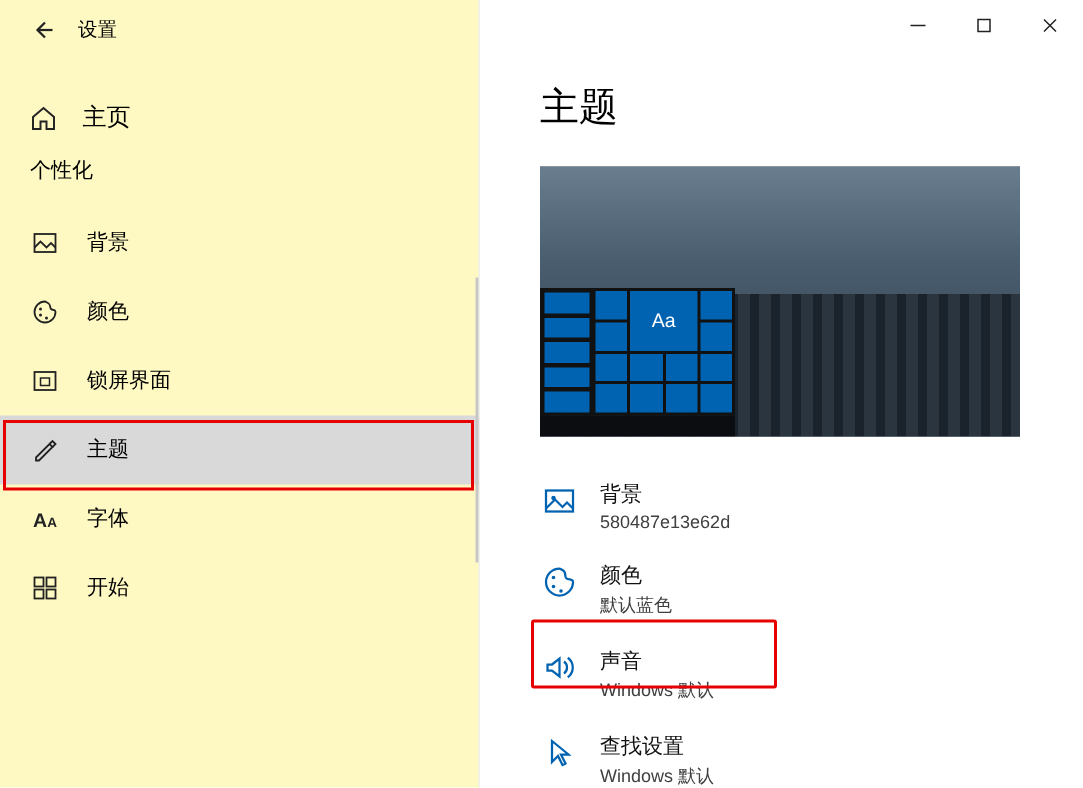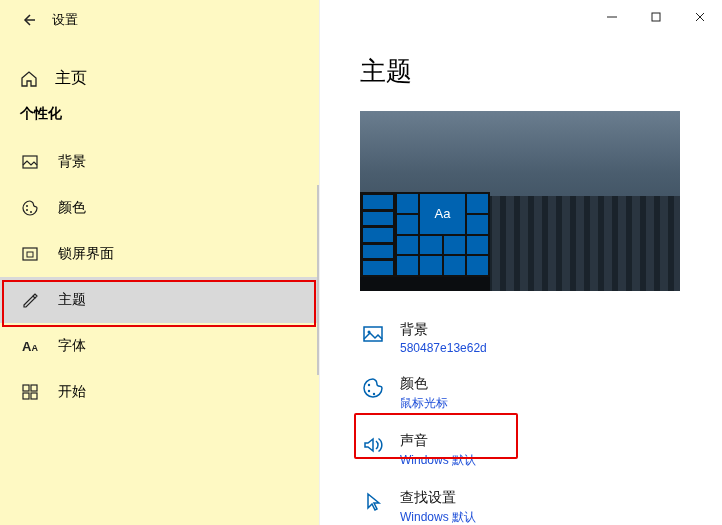--- a/index.html
+++ b/index.html
@@ -6,21 +6,21 @@
     body { width: 722px; height: 525px; background: #fff; overflow: hidden; display: flex; }
     .sidebar { width: 320px; height: 100%; background: #fef9c3; position: relative; border-right: 1px solid #f0f0f0; }
     .titlebar { height: 40px; display: flex; align-items: center; padding: 0 12px; }
     .back-btn { width: 32px; height: 32px; display: flex; align-items: center; justify-content: center; font-size: 16px; cursor: pointer; }
     .app-title { margin-left: 8px; font-size: 13px; }
     .home-row { display: flex; align-items: flex-end; padding: 10px 19px; margin-top: 18px; cursor: pointer; }
     .home-row .icon { width: 20px; height: 20px; display: flex; align-items: center; justify-content: center; margin-right: 16px; }
     .search-wrap { margin: 12px 18px 18px 18px; position: relative; }
     .search-input { width: 100%; height: 34px; border: 1px solid #999; padding: 0 34px 0 10px; font-size: 13px; outline: none; }
     .search-icon { position: absolute; right: 8px; top: 50%; transform: translateY(-50%); color: #555; }
-    .cat-title { font-size: 14px; font-weight: 700; padding: 6px 20px 16px 20px; }
+    .cat-title { font-size: 14px; font-weight: 400; padding: 6px 20px 16px 20px; }
     .nav-list { position: relative; }
     .nav-item { display: flex; align-items: center; padding: 13px 20px; cursor: pointer; font-size: 14px; }
     .nav-item .icon { width: 20px; height: 20px; display: flex; align-items: center; justify-content: center; margin-right: 18px; color: #222; }
     .nav-item.selected { background: #d9d9d9; }
     .red-box-left { position: absolute; border: 2px solid #e60000; pointer-events: none; }
     .scrollbar-hint { position: absolute; right: 0; top: 185px; width: 2px; height: 190px; background: #c7c7c7; }
     .main { flex: 1; height: 100%; overflow: hidden; position: relative; }
     .win-controls { position: absolute; right: 0; top: 0; height: 34px; display: flex; }
     .win-btn { width: 44px; height: 34px; display: flex; align-items: center; justify-content: center; font-size: 13px; cursor: pointer; }
     .page-title { font-size: 26px; font-weight: 500; margin: 54px 0 22px 40px; }
@@ -31,21 +31,21 @@
     .preview .startmenu { position:absolute; left:0; bottom:14px; width:130px; height:85px; background:#111; }
     .preview .tiles { position:absolute; left:35px; bottom:14px; width:95px; height:85px; display:grid; grid-template-columns: repeat(4,1fr); grid-template-rows: repeat(4,1fr); gap:2px; padding:2px; }
     .preview .tile { background:#0063b1; }
     .preview .tile.aa { grid-column: 2 / span 2; grid-row: 1 / span 2; display:flex; align-items:center; justify-content:center; color:#fff; font-size:13px; }
     .preview .sidecol { position:absolute; left:3px; bottom:16px; width:30px; height:80px; display:flex; flex-direction:column; gap:3px; }
     .preview .sidecol div { flex:1; background:#0063b1; }
     .theme-opts { margin: 20px 0 0 40px; position: relative; }
     .opt { display: flex; align-items: flex-start; padding: 10px 0; cursor: pointer; }
     .opt .icon { width: 26px; height: 26px; display:flex; align-items:center; justify-content:center; margin-right: 14px; color:#0063b1; }
     .opt .txt .t1 { font-size: 14px; color:#111; }
-    .opt .txt .t2 { font-size: 12px; color:#1d4ed8; margin-top:2px; }
+    .opt .txt .t2 { font-size: 12px; color:#404040; margin-top:2px; }
     .red-box-right { position:absolute; border:2px solid #e60000; pointer-events:none; border-radius:2px; }
   </style>
 </head>
 <body>
 
 <div class="sidebar">
   <div class="titlebar">
     <div class="back-btn">
       <svg width="16" height="16" viewBox="0 0 16 16">
           <path d="M10 3 L5 8 L10 13" stroke="#222" stroke-width="1.5" fill="none"></path>
@@ -197,21 +197,21 @@
       <span class="icon">
           <svg width="22" height="22" viewBox="0 0 22 22">
             <path d="M11 2 A9 9 0 1 0 20 11 C20 8.5 17 10 15.5 8.5 C14 7 16 4.5 13 3 C12 2.5 11.5 2 11 2 Z" stroke="#0063b1" fill="none" stroke-width="1.5"></path>
             <circle cx="7" cy="8" r="1.2" fill="#0063b1"></circle>
             <circle cx="7" cy="14" r="1.2" fill="#0063b1"></circle>
             <circle cx="12" cy="17" r="1.2" fill="#0063b1"></circle>
           </svg>
         </span>
       <span class="txt">
         <div class="t1">颜色</div>
-        <div class="t2">鼠标光标</div>
+        <div class="t2">默认蓝色</div>
       </span>
     </div>
     <div class="opt">
       <span class="icon">
           <svg width="22" height="22" viewBox="0 0 22 22">
             <path d="M3 9 H6 L11 5 V17 L6 13 H3 Z" stroke="#0063b1" fill="none" stroke-width="1.5"></path>
             <path d="M14 7 A5 5 0 0 1 14 15" stroke="#0063b1" fill="none" stroke-width="1.5"></path>
             <path d="M16.5 4.5 A8 8 0 0 1 16.5 17.5" stroke="#0063b1" fill="none" stroke-width="1.5"></path>
           </svg>
         </span>

